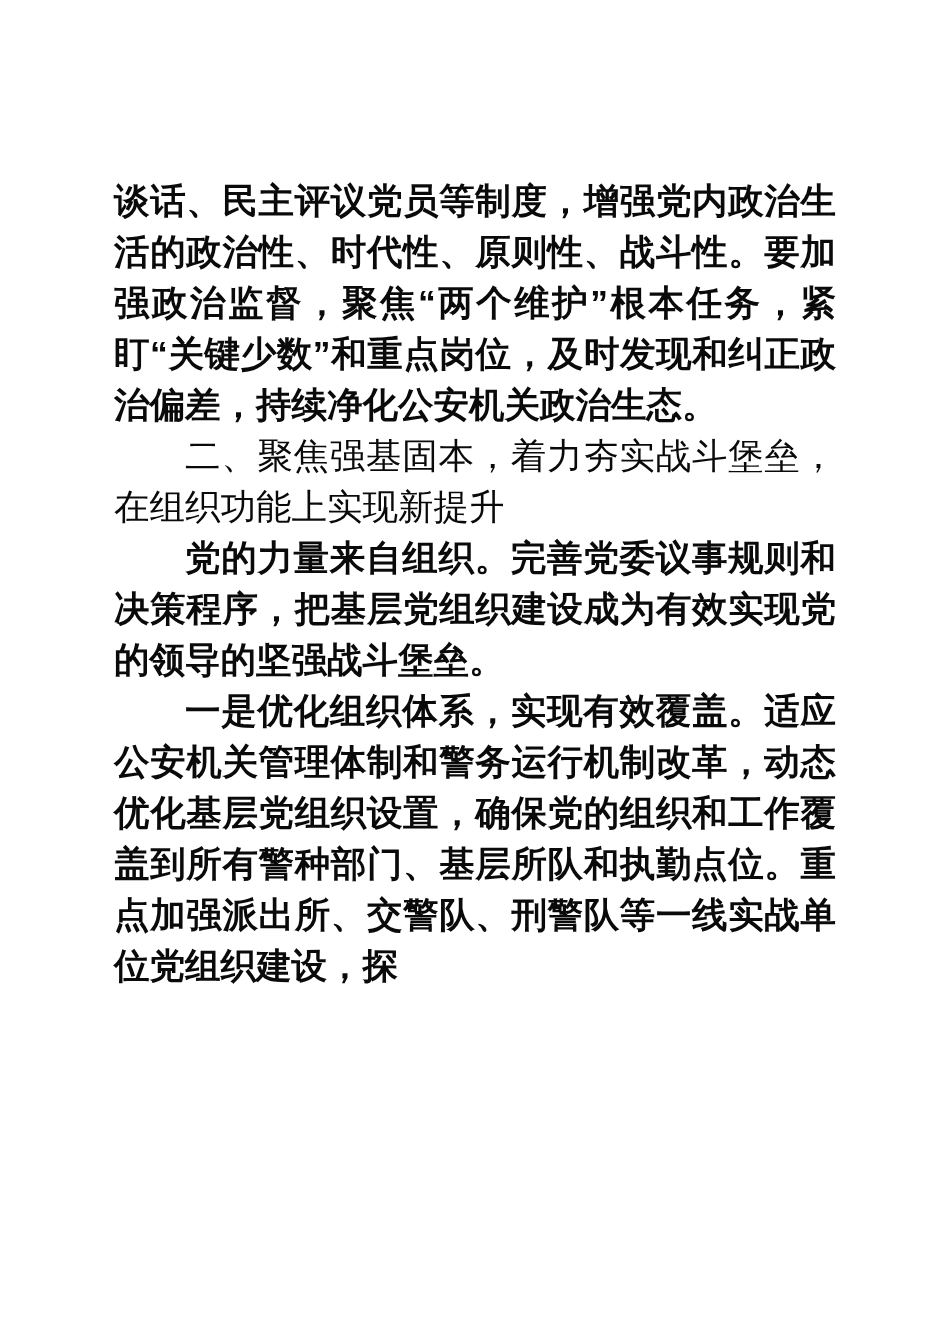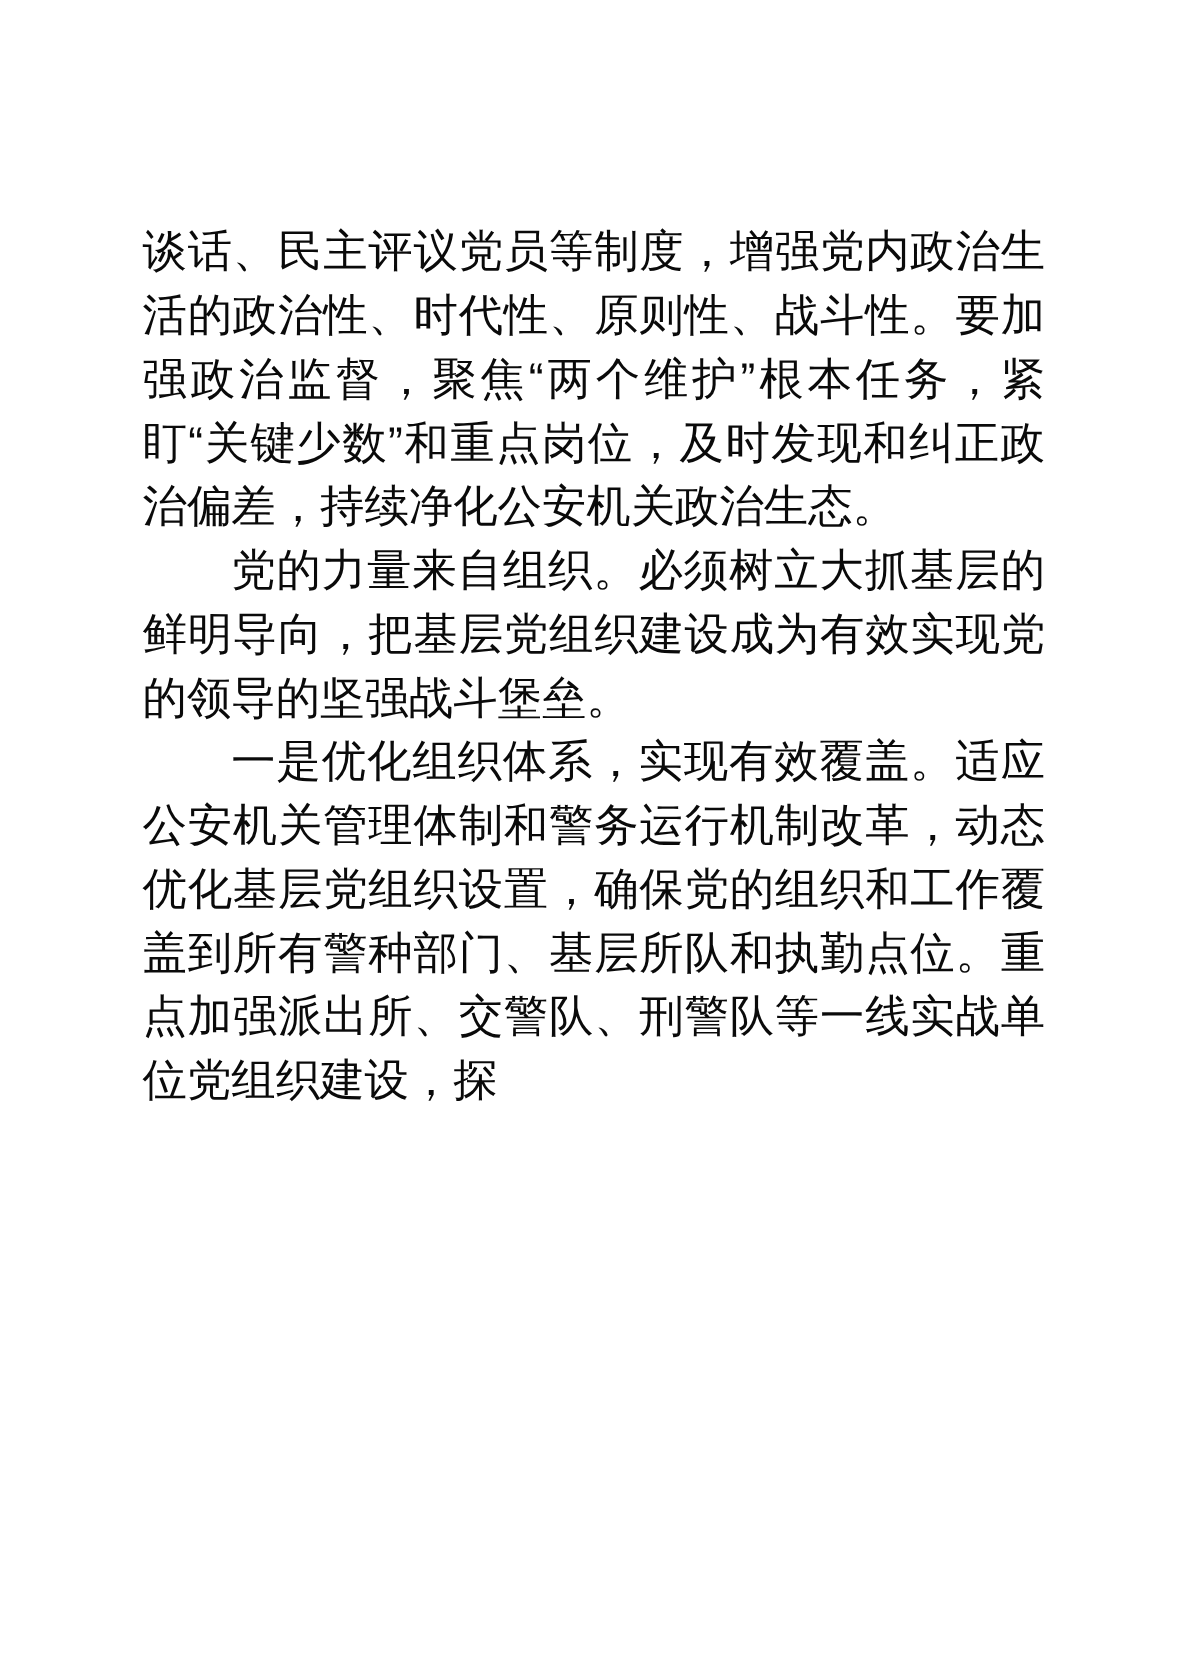--- a/index.html
+++ b/index.html
@@ -36,21 +36,21 @@
   .para {
     margin: 0;
     padding: 0;
     font-size: 35.5px;
     line-height: 51px;
     letter-spacing: 0px;
     text-align: justify;
     text-justify: inter-character;
     word-break: break-all;
     white-space: normal;
-    font-weight: 400;
+    font-weight: 700;
     color: #0a0a0a;
   }
 
   .para.indent {
     text-indent: 71px;
   }
 
   .para.heading {
     font-weight: 400;
   }
@@ -62,19 +62,20 @@
 </style>
 </head>
 <body>
 
 <div id="page">
   <div id="text-body">
 
     <p class="para continued">谈话、民主评议党员等制度，增强党内政治生活的政治性、时代性、原则性、战斗性。要加强政治监督，聚焦“两个维护”根本任务，紧盯“关键少数”和重点岗位，及时发现和纠正政治偏差，持续净化公安机关政治生态。</p>
 
 
+    <p class="para indent heading">二、聚焦强基固本，着力夯实战斗堡垒，在组织功能上实现新提升</p>
 
-    <p class="para indent">党的力量来自组织。必须树立大抓基层的鲜明导向，把基层党组织建设成为有效实现党的领导的坚强战斗堡垒。</p>
+    <p class="para indent">党的力量来自组织。完善党委议事规则和决策程序，把基层党组织建设成为有效实现党的领导的坚强战斗堡垒。</p>
 
     <p class="para indent continued">一是优化组织体系，实现有效覆盖。适应公安机关管理体制和警务运行机制改革，动态优化基层党组织设置，确保党的组织和工作覆盖到所有警种部门、基层所队和执勤点位。重点加强派出所、交警队、刑警队等一线实战单位党组织建设，探</p>
 
   </div>
 </div>
 
 </body></html>

